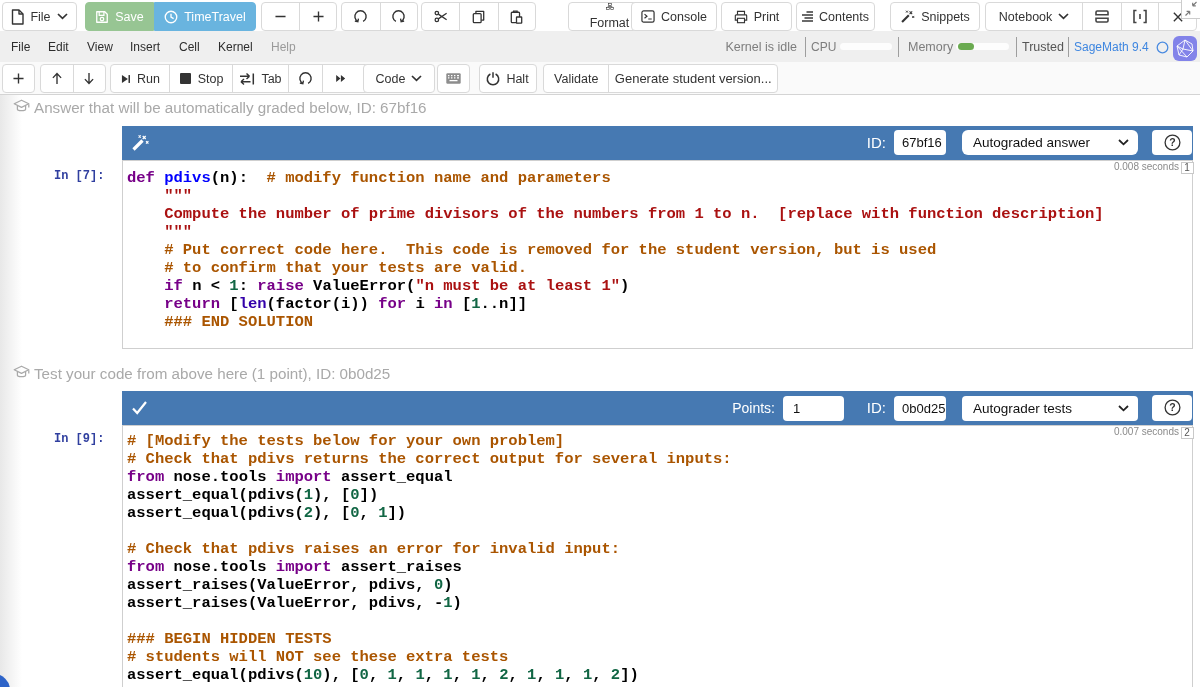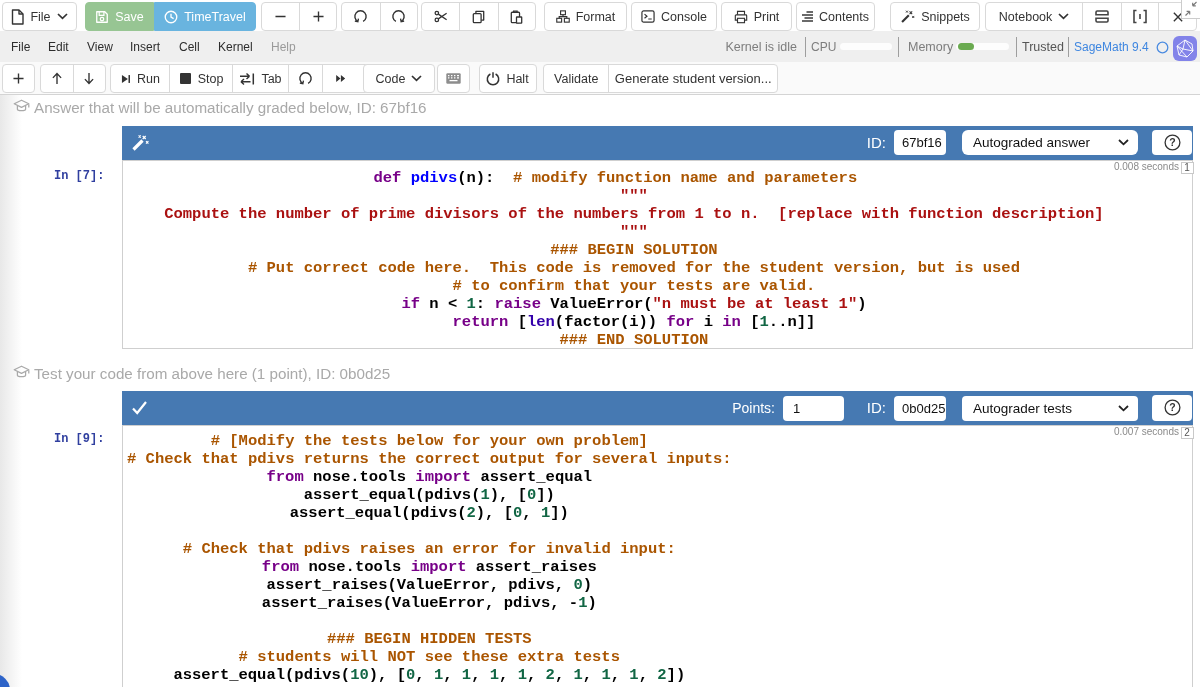--- a/index.html
+++ b/index.html
@@ -34,21 +34,21 @@
 .whtin { position:absolute; background:#fff; border-radius:4px; display:flex;
   align-items:center; font-size:13px; color:#111; }
 .wlabel { position:absolute; color:#fff; font-size:15px; white-space:nowrap; }
 .secs { position:absolute; z-index:5; font-size:10px; color:#8a8a8a; white-space:nowrap; }
 .badge { position:absolute; z-index:5; width:13px; height:12px; border:1px solid #c9c9c9; background:#fff;
   font-size:10px; color:#555; display:flex; align-items:center; justify-content:center; }
 .codebox { position:absolute; left:122px; width:1071px; background:#fff;
   border:1px solid #cfcfcf; }
 .code { position:absolute; font-family:"Liberation Mono", monospace; font-weight:bold;
   font-size:15.5px; line-height:18px; color:#000; }
-.code div { height:18px; white-space:pre;text-align:center; }
+.code div { height:18px; white-space:pre; }
 .k { color:#770088; } 
 .d { color:#0000ff; } 
 .c { color:#aa5500; } 
 .s { color:#aa1111; } 
 .n { color:#116644; } 
 .b { color:#3300aa; } 
 .prompt { position:absolute; font-family:"Liberation Mono", monospace; font-weight:bold;
   font-size:12px; color:#303f9f; white-space:pre; }
 </style>
 </head>
@@ -121,21 +121,21 @@
           </svg>
       </div>
       <div class="cell" style="width:38px;">
         <svg width="13" height="14" viewBox="0 0 15 16">
             <rect x="1.5" y="2.5" width="9.5" height="12" rx="1" fill="none" stroke="#333" stroke-width="1.5"></rect>
             <path d="M4.2 2.5 v-1.2 h4 v1.2" fill="none" stroke="#333" stroke-width="1.5"></path>
             <rect x="7.5" y="8" width="6" height="7" rx="0.5" fill="#fff" stroke="#333" stroke-width="1.5"></rect>
           </svg>
       </div>
     </div>
-    <div class="btn" style="left:544px; width:83px;">
+    <div class="btn" style="left:568px; width:83px;flex-direction:column;">
       <svg width="14" height="13" viewBox="0 0 16 15">
           <rect x="5.2" y="1" width="5.6" height="4.4" fill="none" stroke="#333" stroke-width="1.3"></rect>
           <rect x="0.8" y="9.6" width="5.6" height="4.4" fill="none" stroke="#333" stroke-width="1.3"></rect>
           <rect x="9.6" y="9.6" width="5.6" height="4.4" fill="none" stroke="#333" stroke-width="1.3"></rect>
           <path d="M8 5.4 v2.2 M3.6 9.6 V7.6 h8.8 v2" fill="none" stroke="#333" stroke-width="1.3"></path>
         </svg>
       <span>Format</span>
     </div>
     <div class="btn" style="left:631px; width:86px;">
       <svg width="14" height="13" viewBox="0 0 16 15">
@@ -343,21 +343,20 @@
     <div class="secs" id="sec1" style="right:21px; top:66px;">0.008 seconds</div>
     <div class="badge" style="left:1180.5px; top:66.5px;">1</div>
 
     <div class="codebox" style="top:65px; height:189px;"></div>
     <div class="prompt" style="left:54px; top:73.5px;">In [7]:</div>
     <div class="code" style="left:127px; top:74px;">
 <div><span class="k">def</span> <span class="d">pdivs</span>(n):  <span class="c"># modify function name and parameters</span></div>
 <div><span class="s">    """</span></div>
 <div><span class="s">    Compute the number of prime divisors of the numbers from 1 to n.  [replace with function description]</span></div>
 <div><span class="s">    """</span></div>
-<div><span class="c">    ### BEGIN SOLUTION</span></div>
 <div><span class="c">    # Put correct code here.  This code is removed for the student version, but is used</span></div>
 <div><span class="c">    # to confirm that your tests are valid.</span></div>
 <div>    <span class="k">if</span> n &lt; <span class="n">1</span>: <span class="k">raise</span> ValueError(<span class="s">"n must be at least 1"</span>)</div>
 <div>    <span class="k">return</span> [<span class="b">len</span>(factor(i)) <span class="k">for</span> i <span class="k">in</span> [<span class="n">1</span>..n]]</div>
 <div><span class="c">    ### END SOLUTION</span></div>
     </div>
 
     <svg class="abs" style="left:13px; top:270px;" width="17" height="15" viewBox="0 0 17 15">
         <path d="M1.2 4.8 L8.5 1.2 L15.8 4.8 L8.5 8.4 Z" fill="none" stroke="#a9a9a9" stroke-width="1.25" stroke-linejoin="round"></path>
         <path d="M4.4 6.8 v3.4 c0 1.9 8.2 1.9 8.2 0 V6.8" fill="none" stroke="#a9a9a9" stroke-width="1.25"></path>

